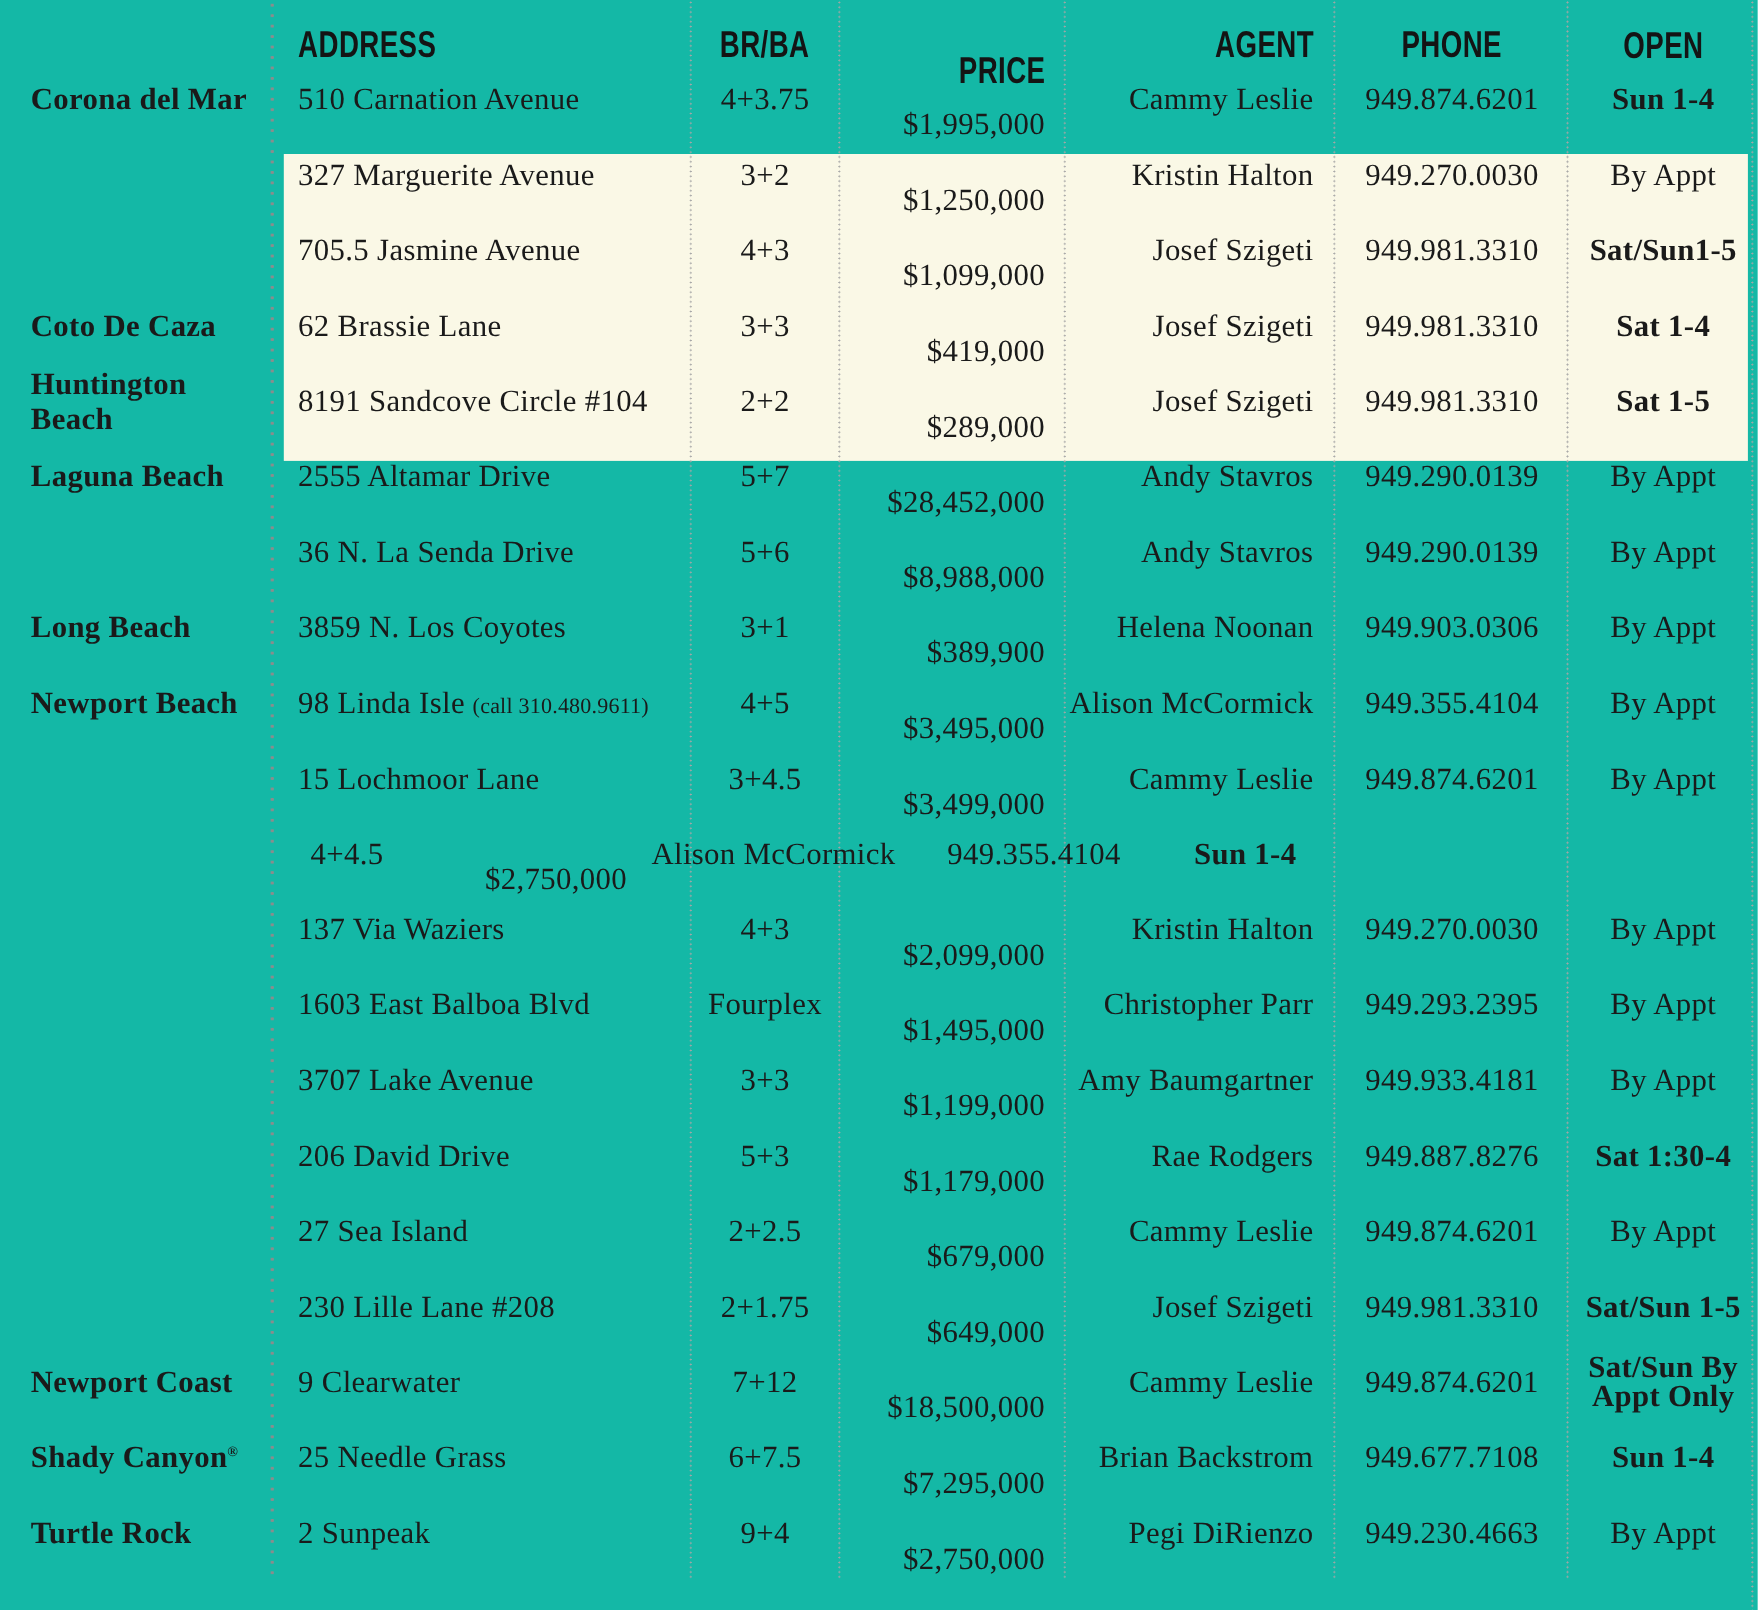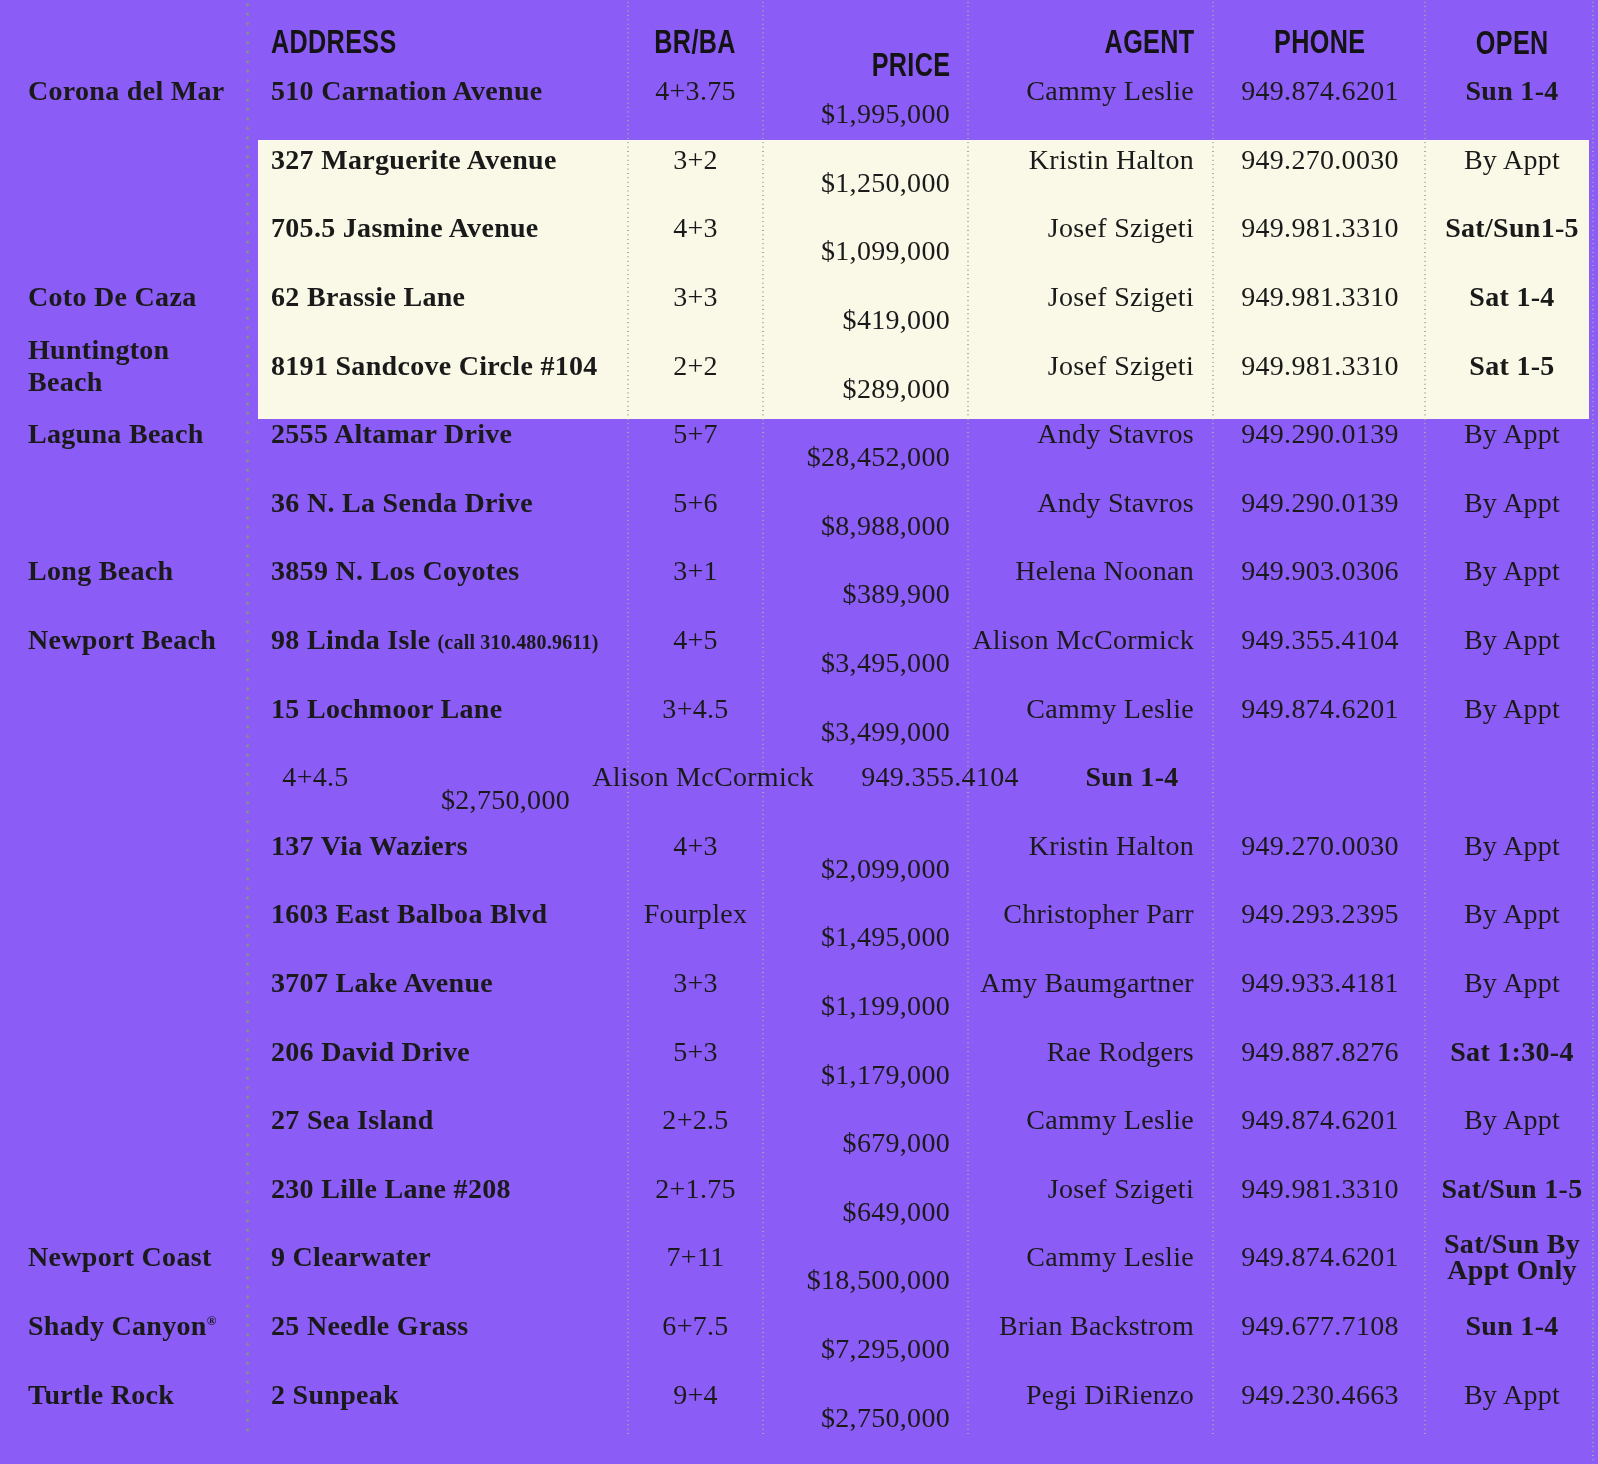--- a/index.html
+++ b/index.html
@@ -1,19 +1,19 @@
 <!DOCTYPE html>
 <html><head>
 <meta charset="utf-8">
 <style>
   html,body { margin:0; padding:0; background:#ffffff; }
   .sheet {
     position:relative;
     width:1598px; height:1464px;
-    background:#8b5cf6;
+    background:#14b8a6;
     font-family:"Liberation Serif", serif;
     color:#1a1a1a;
     overflow:hidden;
   }
   
   .highlight {
     position:absolute; left:258px; top:140px;
     width:1331px; height:279px;
     background:#faf8e6;
     z-index:0;
@@ -27,21 +27,21 @@
     background-image:radial-gradient(circle, #a6a6a6 0.78px, rgba(166,166,166,0) 1px);
     background-size:2px 4.4px; }
   .vline.fine.tall { height:1464px; }
 
   .tbl { position:absolute; left:0; top:0; width:1598px; z-index:2; }
   .row { display:flex; height:68.6px; align-items:center; }
   .row.hdr { height:57px; align-items:center; padding-top:26px; box-sizing:border-box; }
 
   .cell { box-sizing:border-box; font-size:28px; letter-spacing:0.3px; }
   .c-loc   { width:248px; padding-left:28px; font-weight:700; }
-  .c-addr  { width:380px; padding-left:23px; white-space:nowrap;font-weight:bold; }
+  .c-addr  { width:380px; padding-left:23px; white-space:nowrap; }
   .c-brba  { width:135px; text-align:center; }
   .c-price { width:205px; text-align:right; padding-right:18px;margin-top:46px; }
   .c-agent { width:246px; text-align:right; padding-right:20px; }
   .c-phone { width:212px; text-align:center; }
   .c-open  { width:172px; text-align:center; line-height:26px; }
   .c-open.open-bold { font-weight:700; }
 
   .addr-note { font-size:20px; margin-left:7px; letter-spacing:0.2px; }
   .addr-note:empty { display:none; }
   sup.reg { font-size:13px; line-height:0; vertical-align:super; }
@@ -230,21 +230,21 @@
       <div class="cell c-addr"><span>230 Lille Lane #208</span></div>
       <div class="cell c-brba">2+1.75</div>
       <div class="cell c-price">$649,000</div>
       <div class="cell c-agent">Josef Szigeti</div>
       <div class="cell c-phone">949.981.3310</div>
       <div class="cell c-open open-bold">Sat/Sun 1-5</div>
     </div>
         <div class="row">
       <div class="cell c-loc"><span>Newport Coast</span></div>
       <div class="cell c-addr"><span>9 Clearwater</span></div>
-      <div class="cell c-brba">7+11</div>
+      <div class="cell c-brba">7+12</div>
       <div class="cell c-price">$18,500,000</div>
       <div class="cell c-agent">Cammy Leslie</div>
       <div class="cell c-phone">949.874.6201</div>
       <div class="cell c-open open-bold">Sat/Sun By Appt Only</div>
     </div>
         <div class="row">
       <div class="cell c-loc"><span>Shady Canyon</span><sup class="reg">®</sup></div>
       <div class="cell c-addr"><span>25 Needle Grass</span></div>
       <div class="cell c-brba">6+7.5</div>
       <div class="cell c-price">$7,295,000</div>

